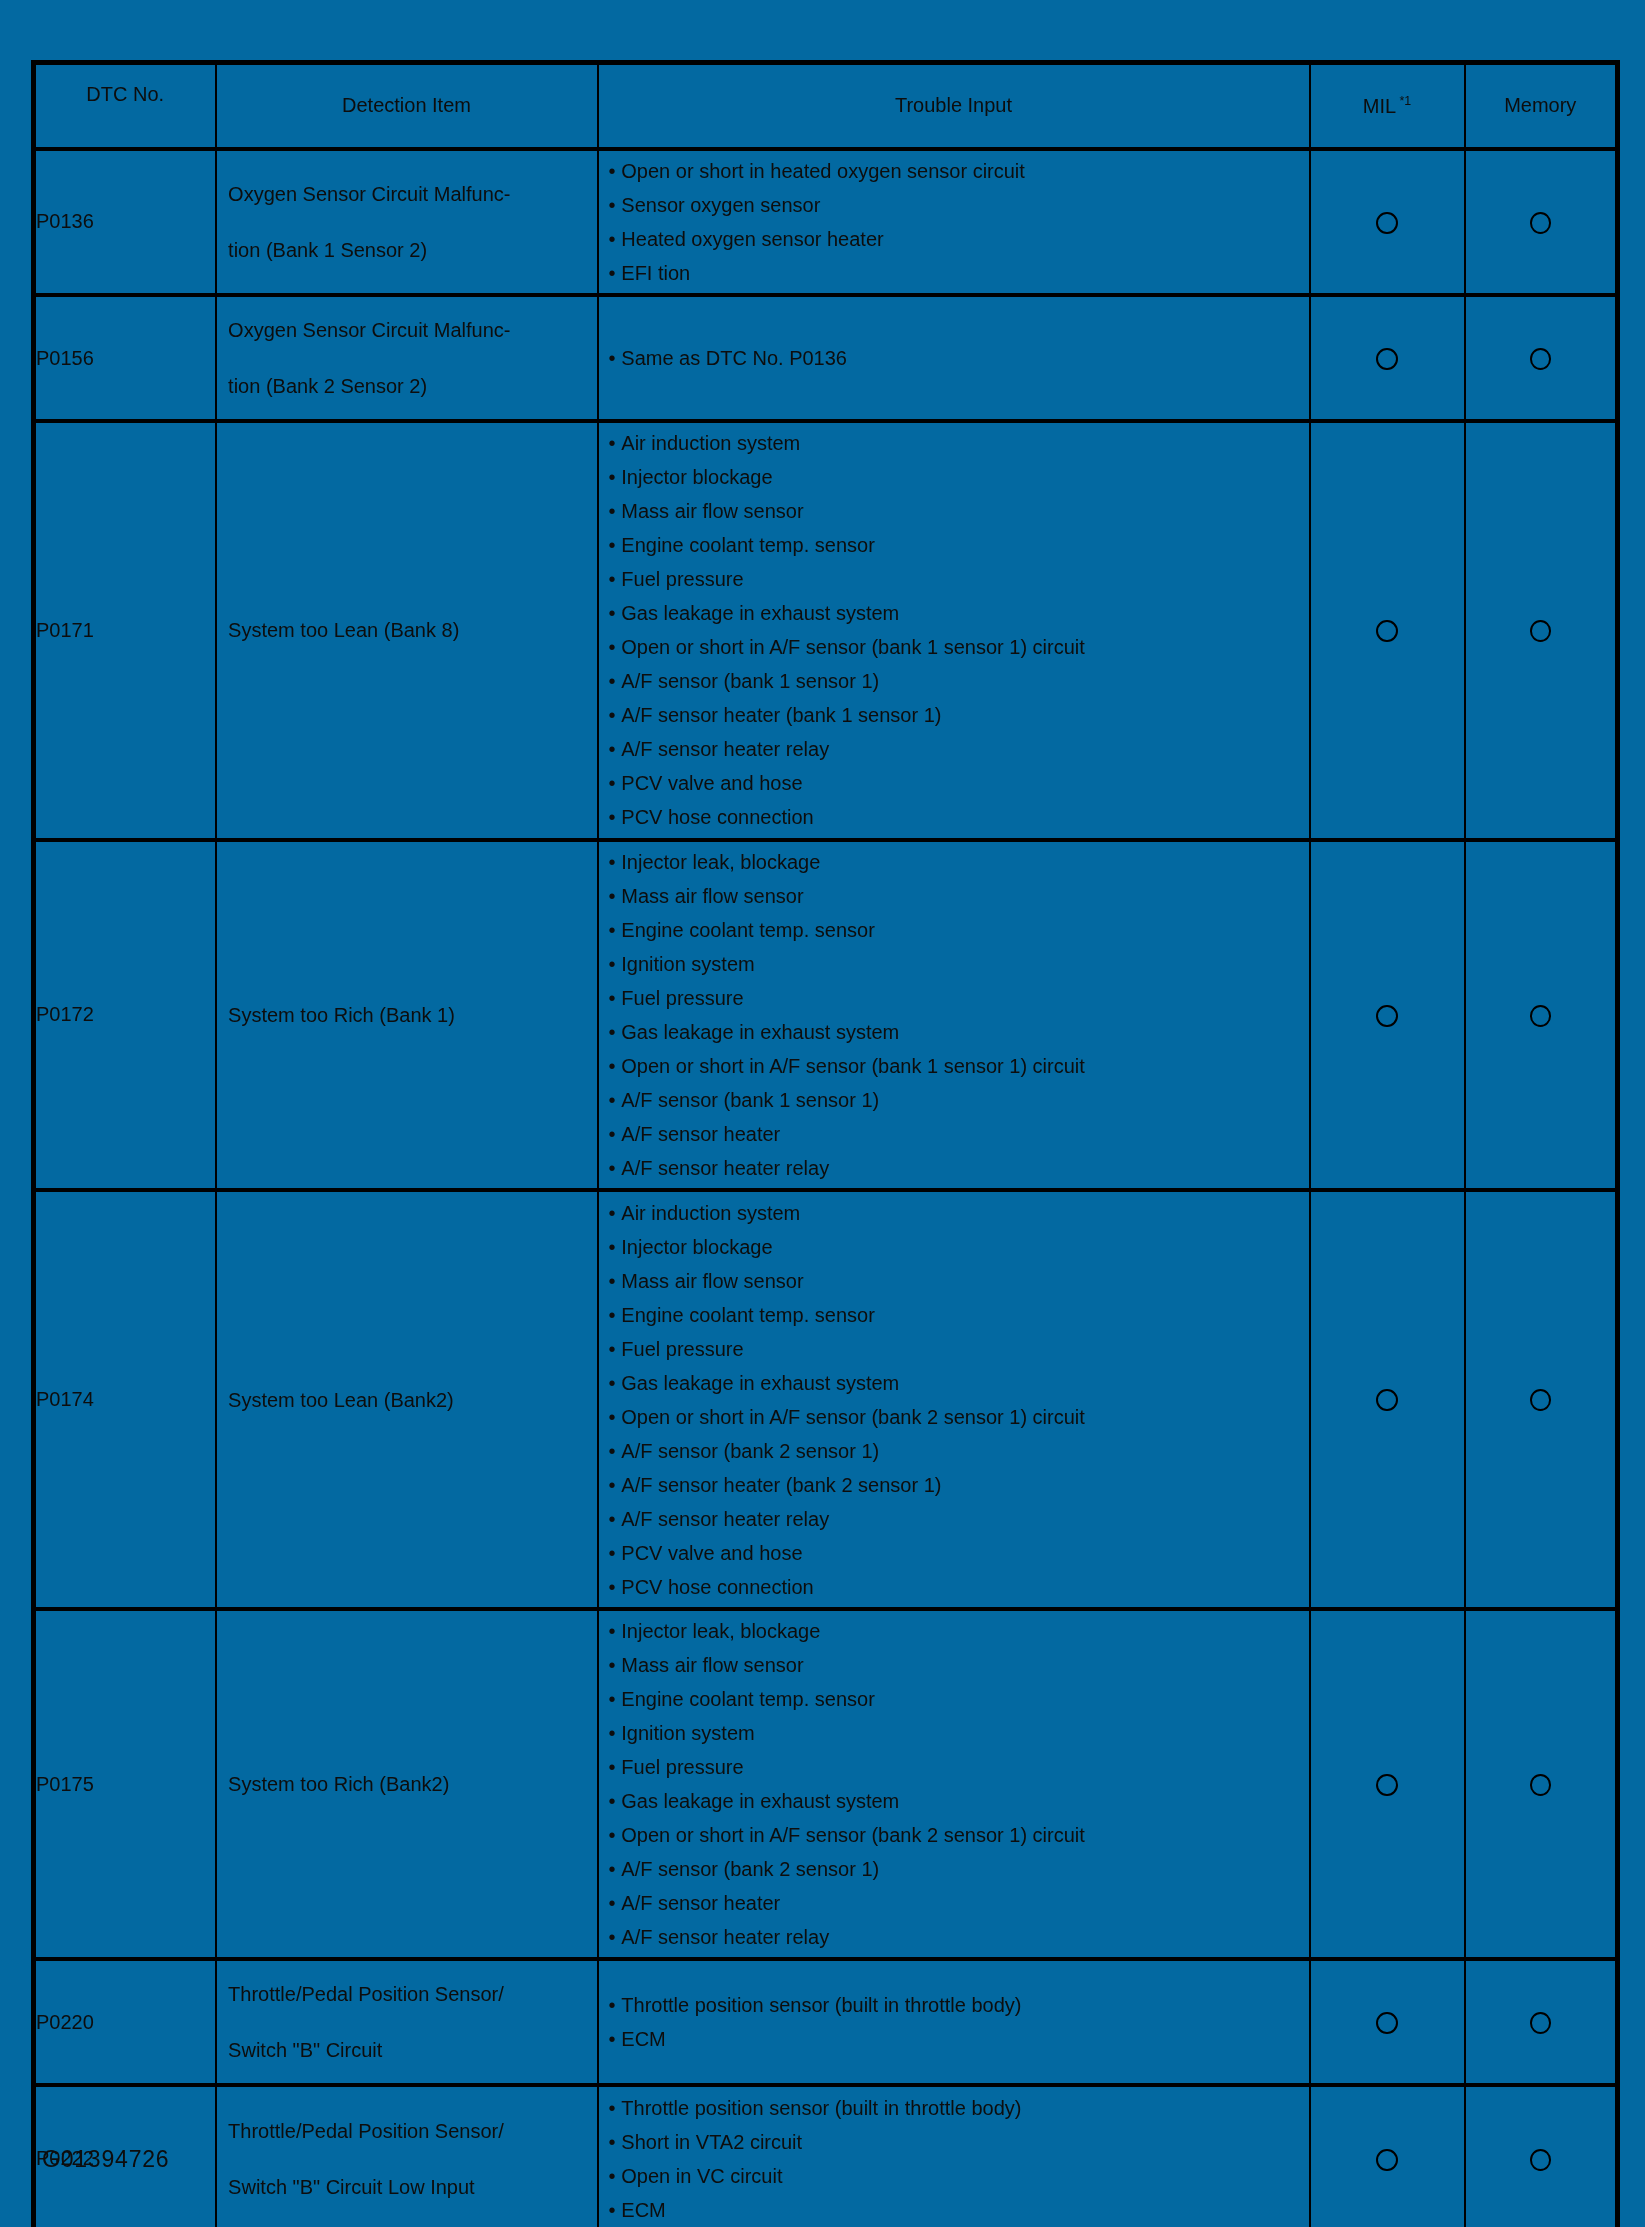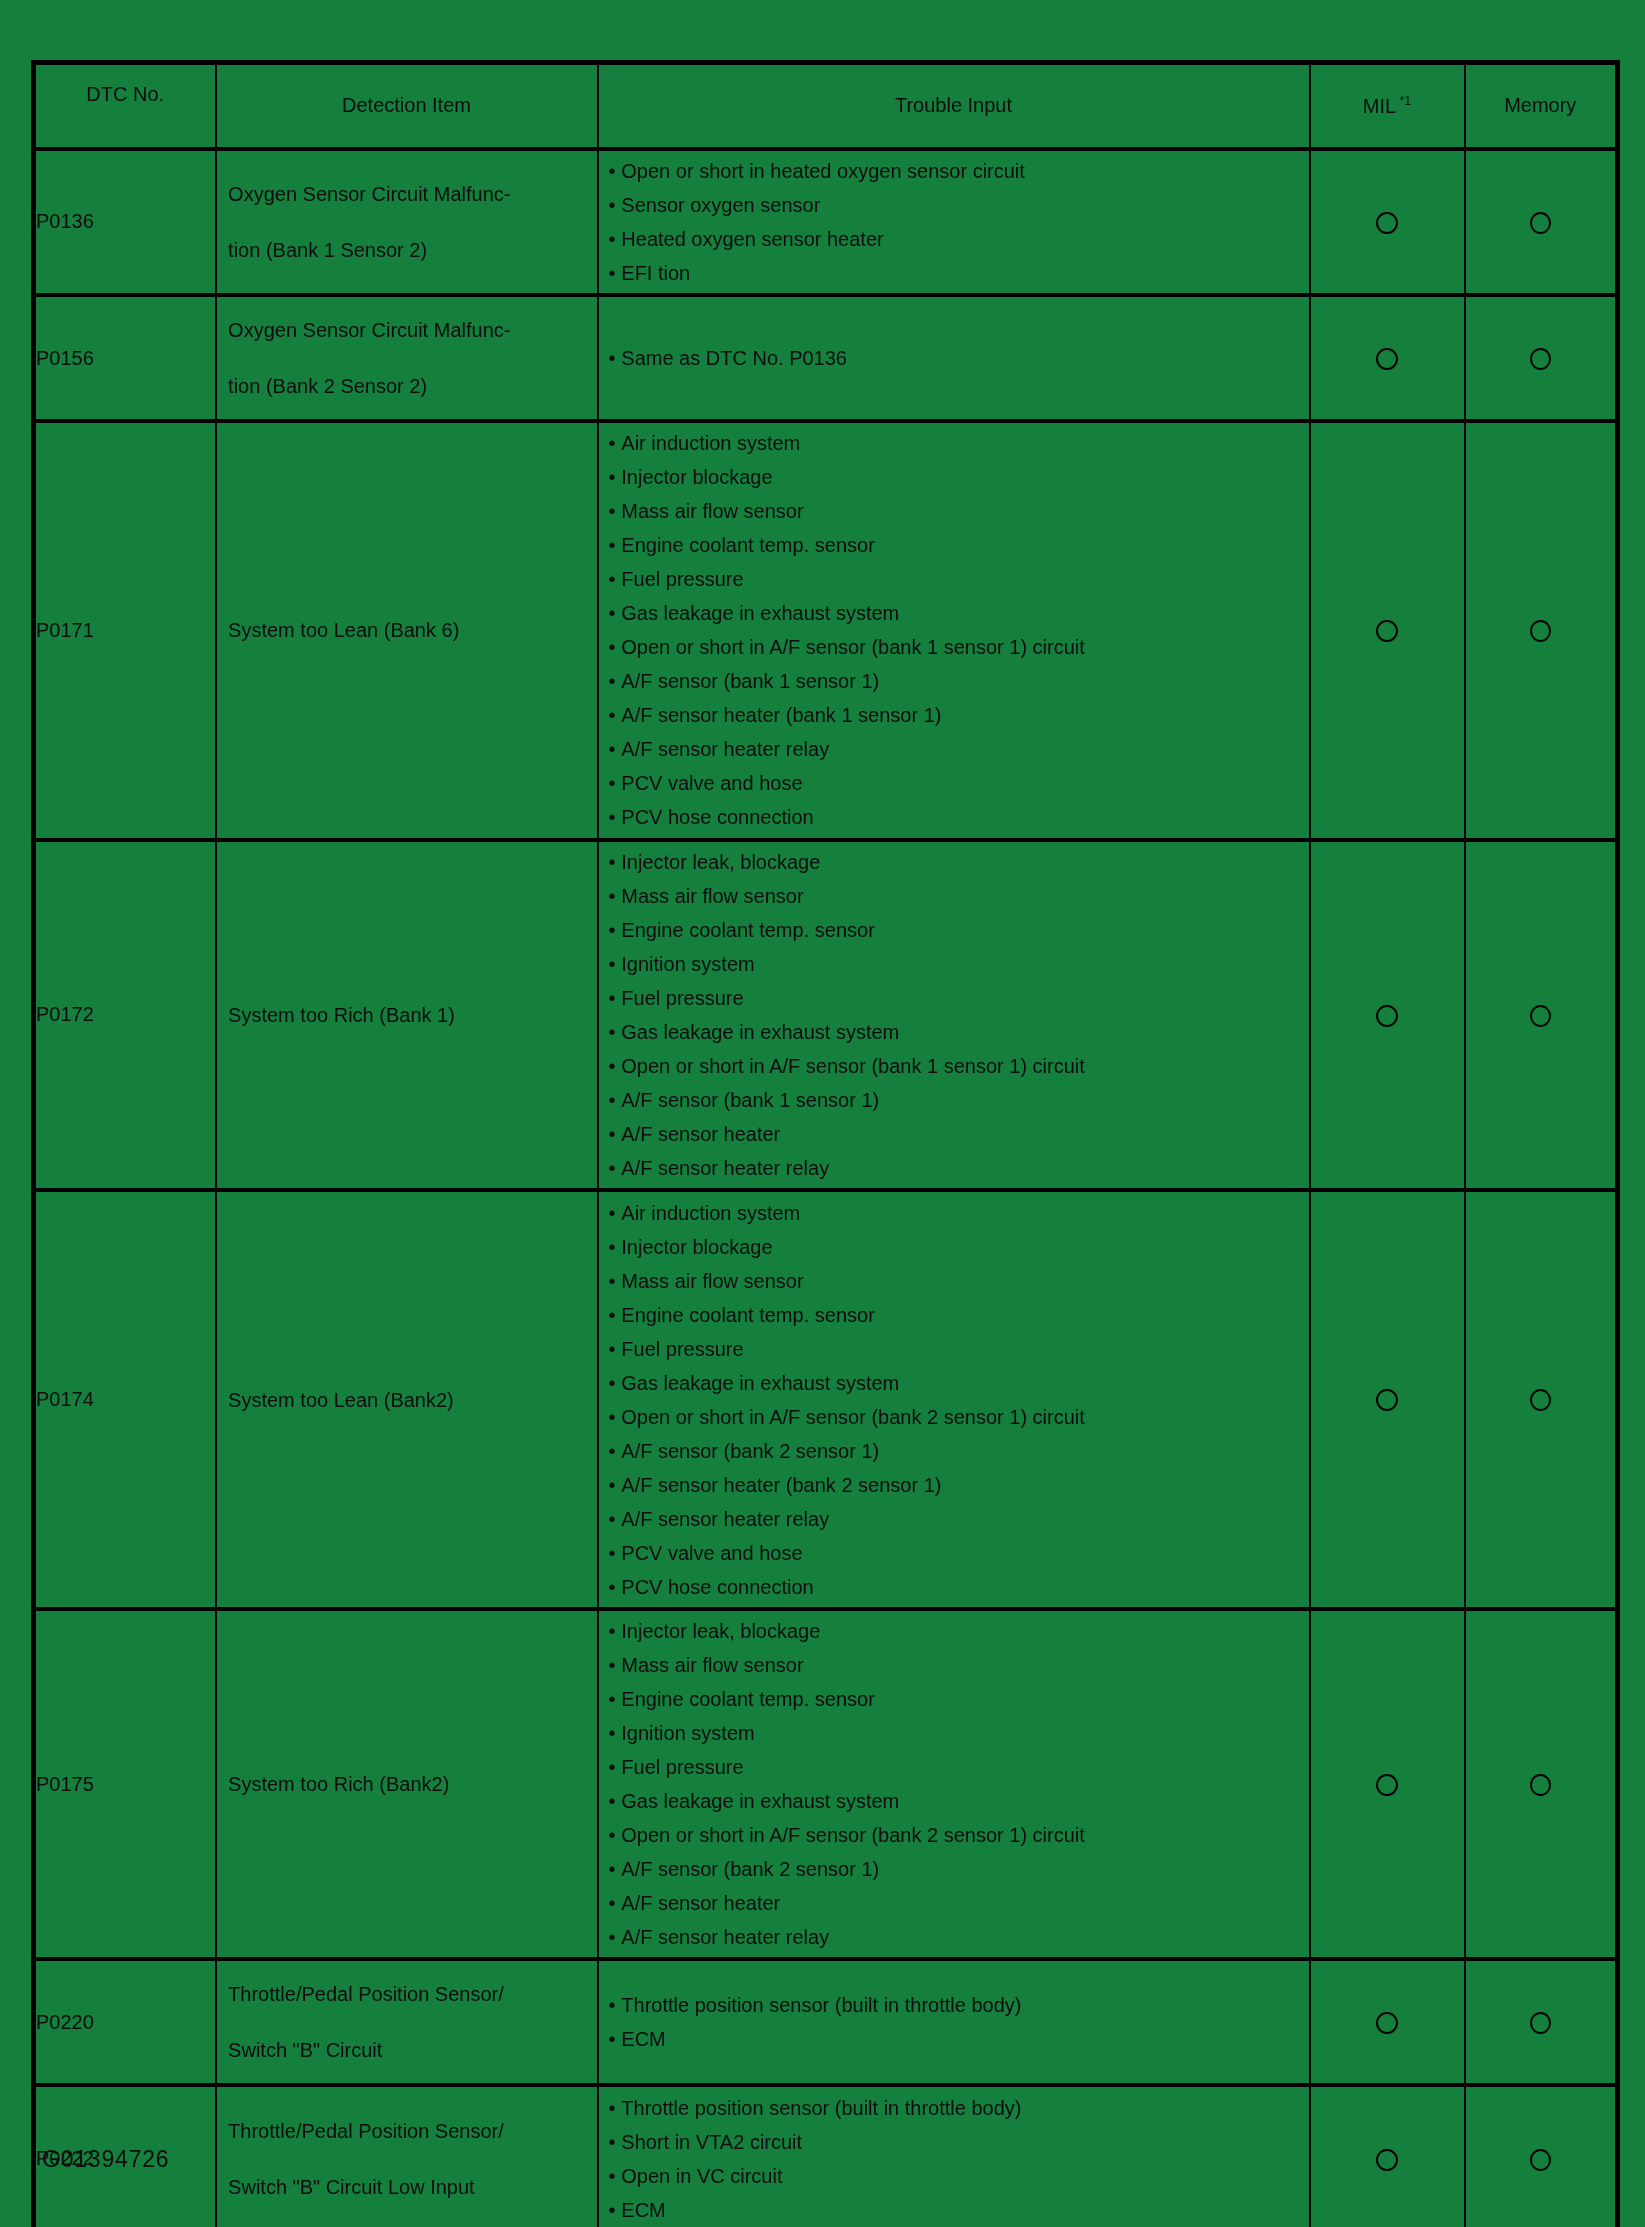--- a/index.html
+++ b/index.html
@@ -5,21 +5,21 @@
   * { margin: 0; padding: 0; box-sizing: border-box; }
   html, body { background: #ffffff; }
   body {
     font-family: "Liberation Sans", "DejaVu Sans", sans-serif;
     color: #0d0d0d;
   }
   .page {
     position: relative;
     width: 1645px;
     height: 2227px;
-    background: #15803d;
+    background: #0369a1;
     overflow: hidden;
   }
   table.dtc-table {
     position: absolute;
     left: 31px;
     top: 60px;
     width: 1583px;
     border-collapse: collapse;
     table-layout: fixed;
     border: 5px solid #000;
@@ -124,21 +124,21 @@
       <div class="trouble-list">
               <div class="bullet-line"><span class="bullet">•</span><span class="bullet-text">Same as DTC No. P0136</span></div>
             </div>
     </td>
     <td class="c-mil"><span class="circle"></span></td>
     <td class="c-mem"><span class="circle"></span></td>
   </tr>
 
   <tr>
     <td class="c-dtc">P0171</td>
-    <td class="c-det">System too Lean (Bank 6)</td>
+    <td class="c-det">System too Lean (Bank 8)</td>
     <td class="c-trb">
       <div class="trouble-list">
               <div class="bullet-line"><span class="bullet">•</span><span class="bullet-text">Air induction system</span></div>
               <div class="bullet-line"><span class="bullet">•</span><span class="bullet-text">Injector blockage</span></div>
               <div class="bullet-line"><span class="bullet">•</span><span class="bullet-text">Mass air flow sensor</span></div>
               <div class="bullet-line"><span class="bullet">•</span><span class="bullet-text">Engine coolant temp. sensor</span></div>
               <div class="bullet-line"><span class="bullet">•</span><span class="bullet-text">Fuel pressure</span></div>
               <div class="bullet-line"><span class="bullet">•</span><span class="bullet-text">Gas leakage in exhaust system</span></div>
               <div class="bullet-line"><span class="bullet">•</span><span class="bullet-text">Open or short in A/F sensor (bank 1 sensor 1) circuit</span></div>
               <div class="bullet-line"><span class="bullet">•</span><span class="bullet-text">A/F sensor (bank 1 sensor 1)</span></div>

